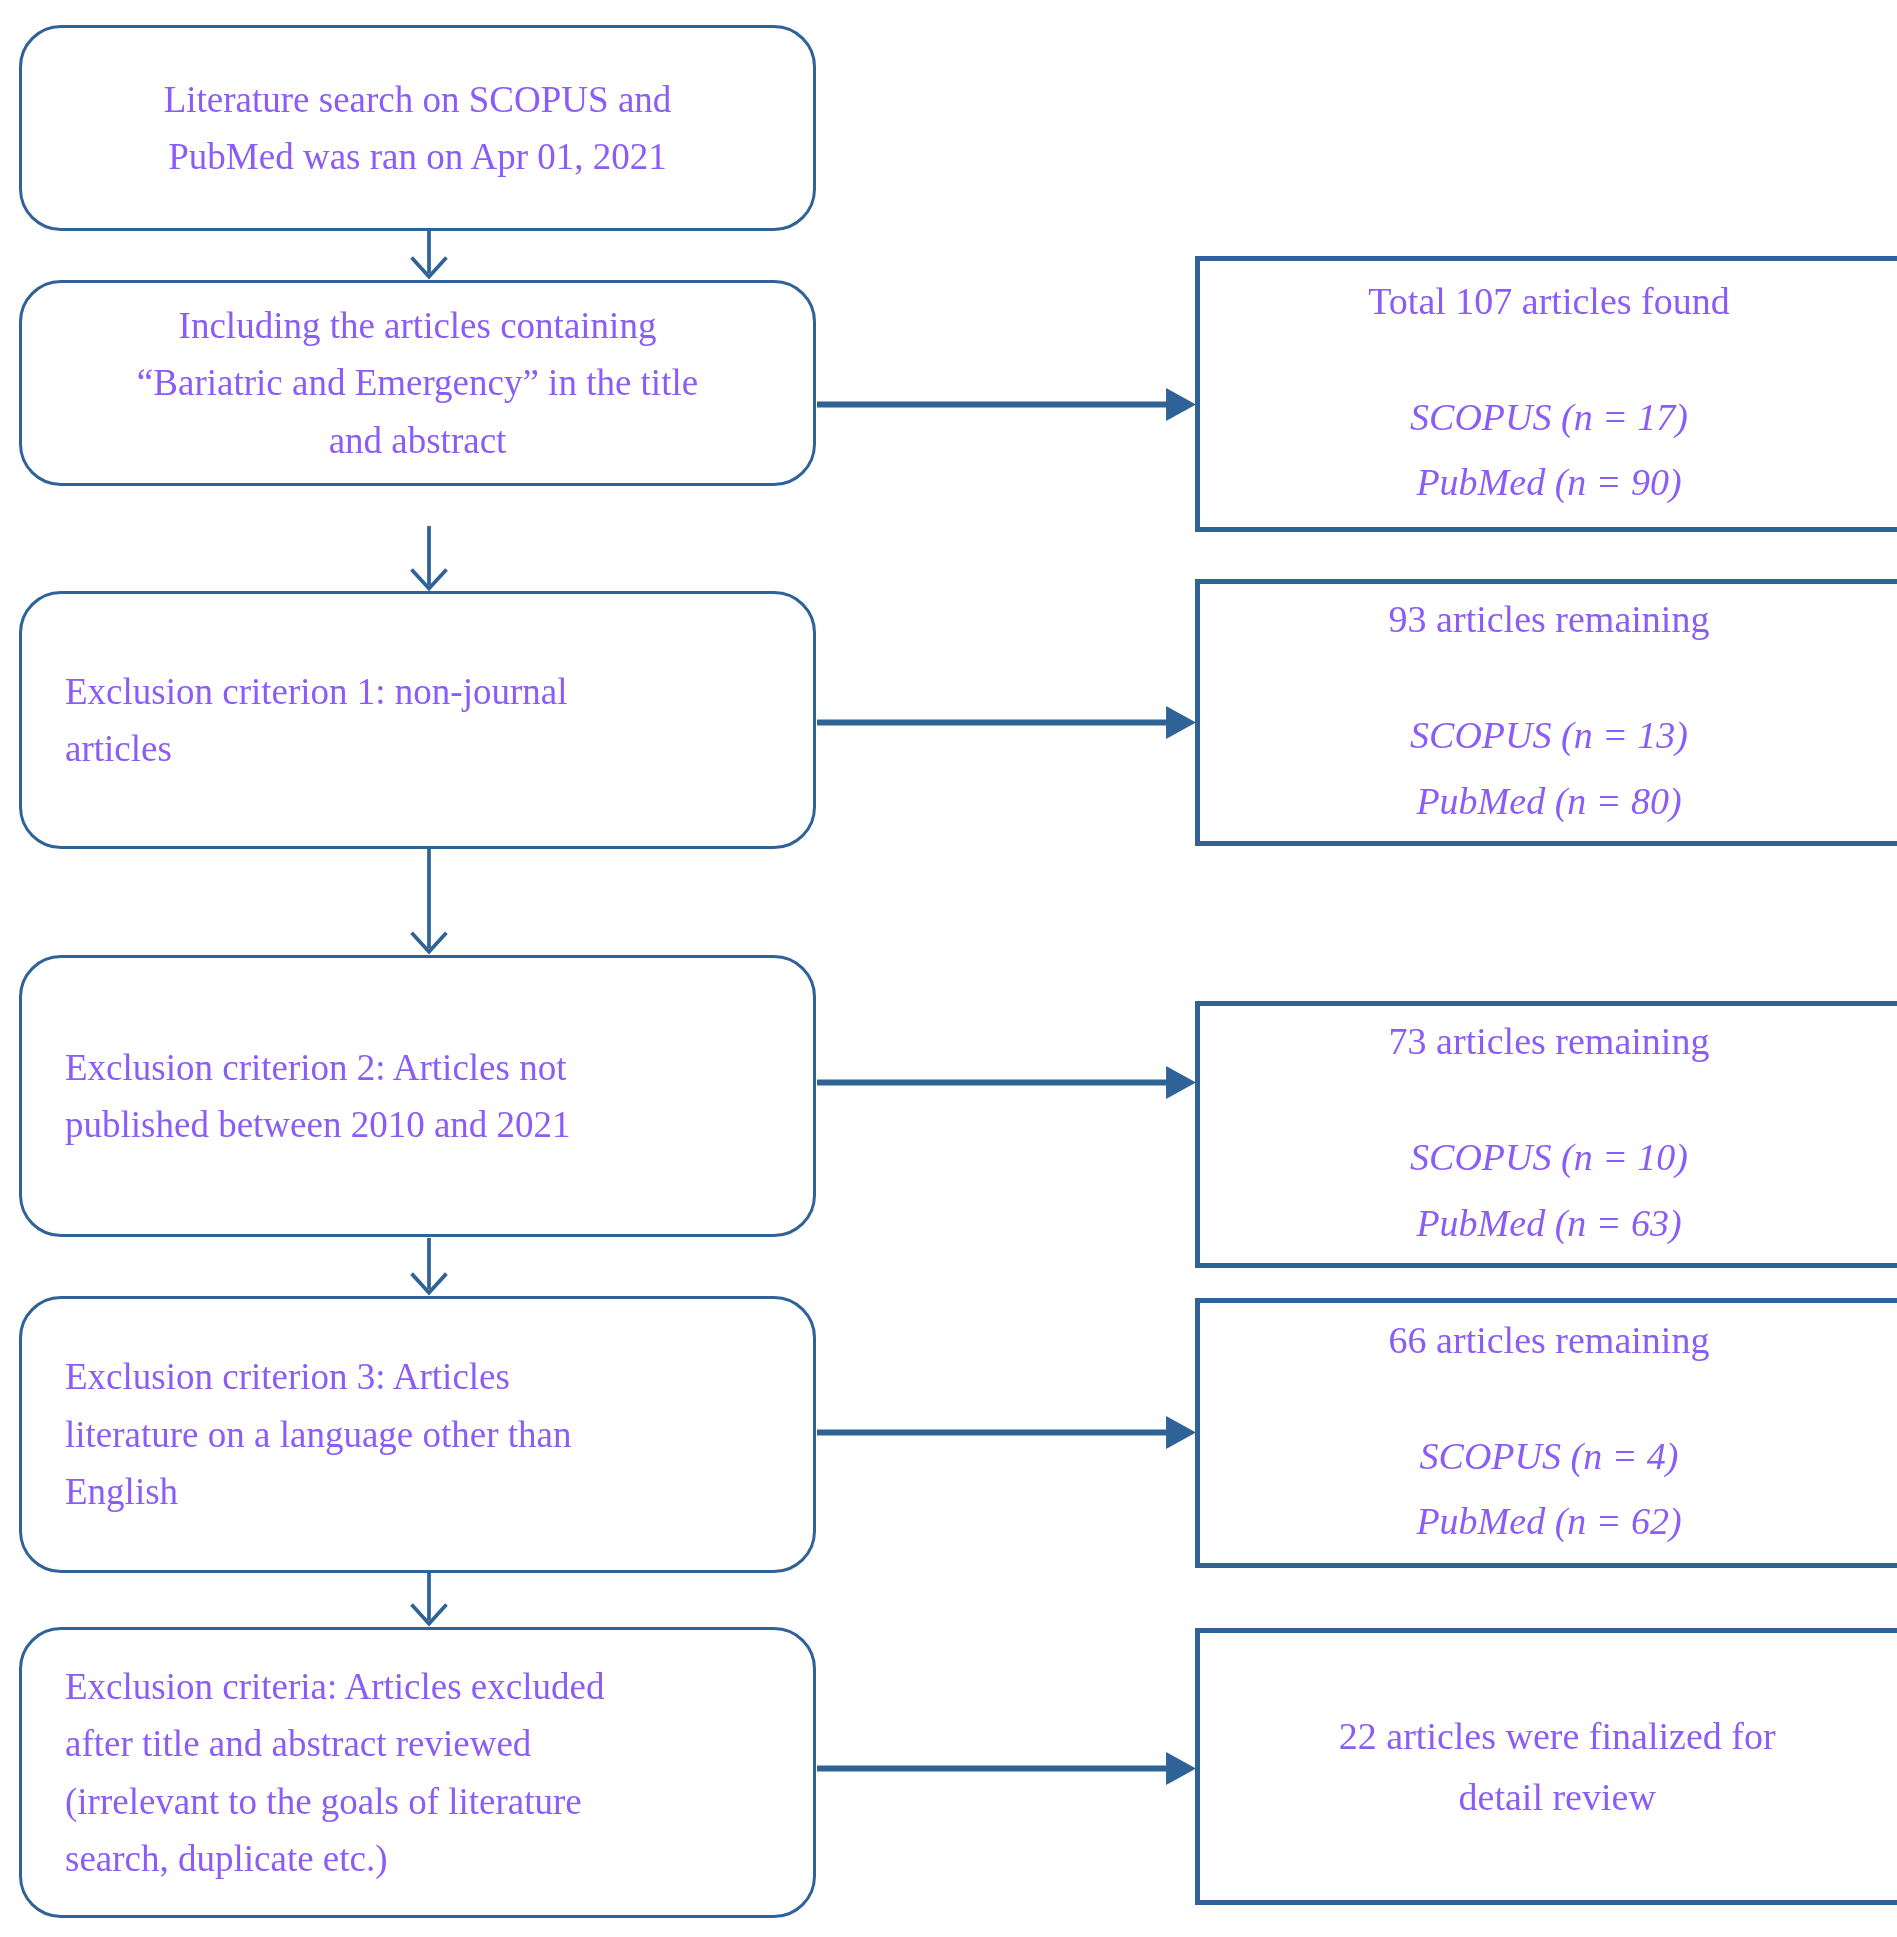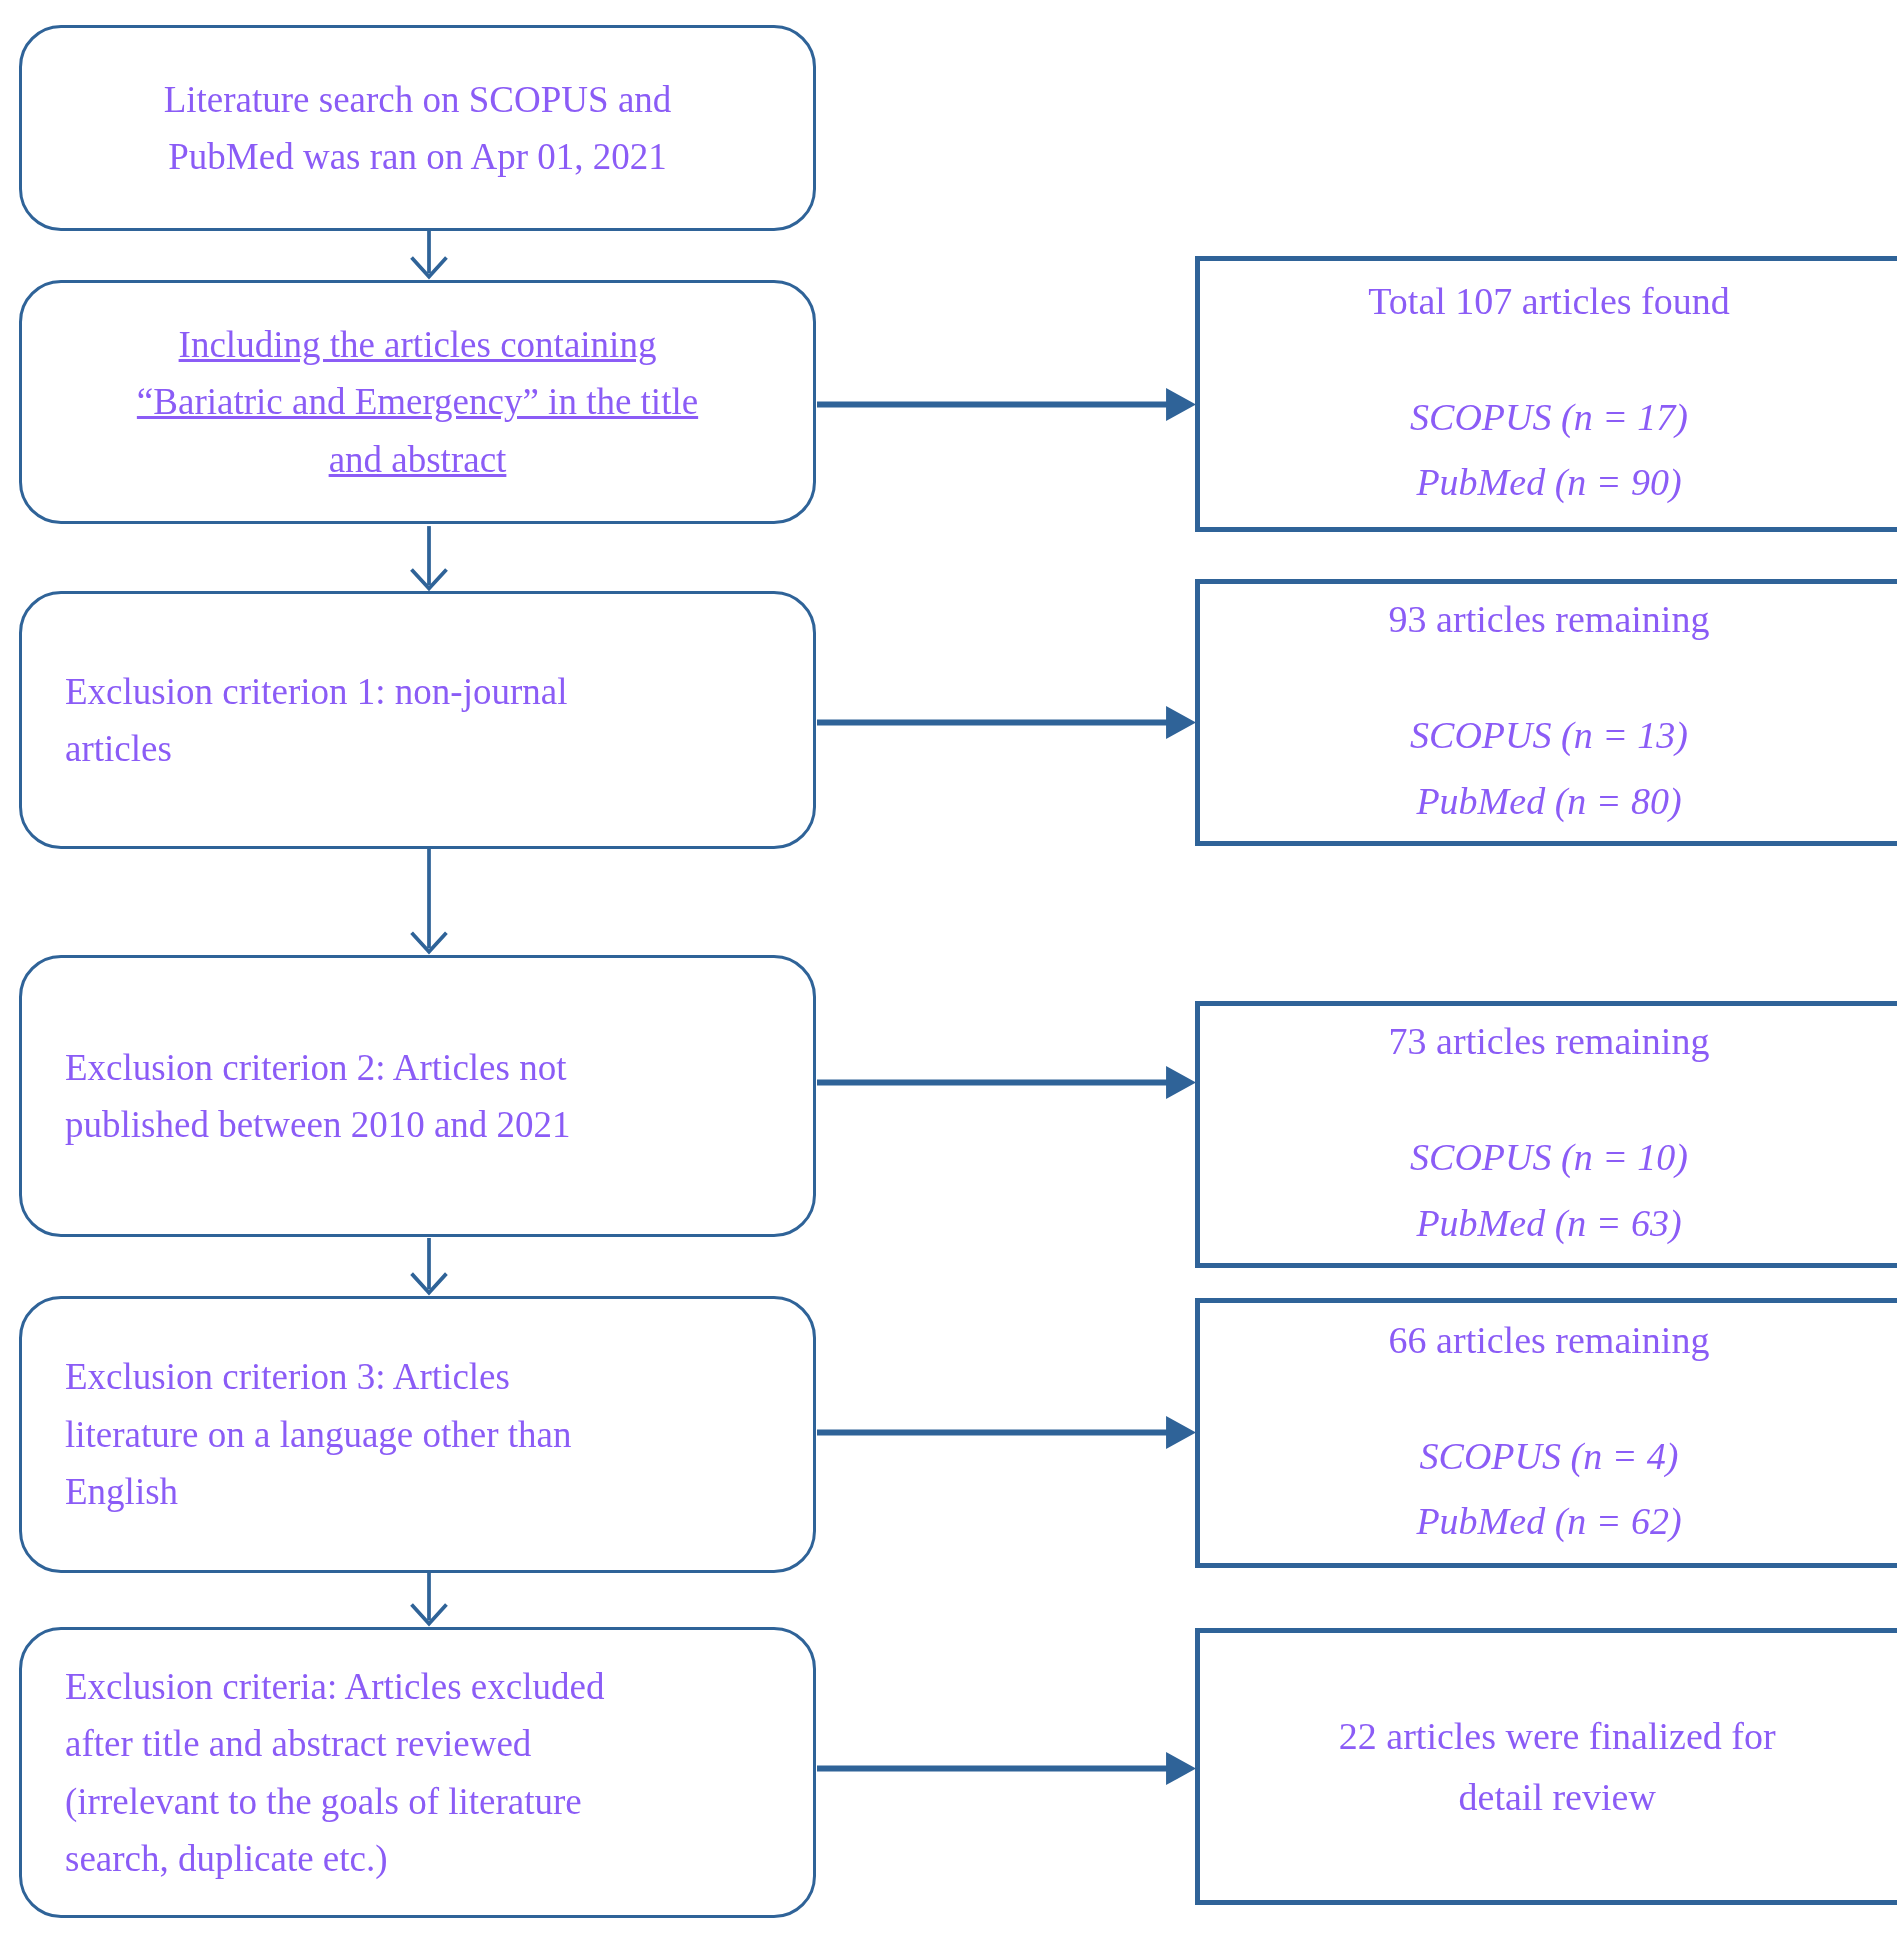--- a/index.html
+++ b/index.html
@@ -48,21 +48,21 @@
   .stroke   { stroke: #2f6398; fill: none; }
   .fillhead { fill: #2f6398; stroke: none; }
 </style>
 </head>
 <body>
 
 <div id="canvas">
 
   <div class="lbox center" style="top:25px;   height:206px;">Literature search on SCOPUS and
 PubMed was ran on Apr 01, 2021</div>
-  <div class="lbox center" style="top:280px;  height:244px;text-decoration:underline;">Including the articles containing
+  <div class="lbox center" style="top:280px;  height:206px;">Including the articles containing
 “Bariatric and Emergency” in the title
 and abstract</div>
   <div class="lbox left" style="top:591px;  height:258px;">Exclusion criterion 1: non-journal
 articles</div>
   <div class="lbox left" style="top:955px; height:282px;">Exclusion criterion 2: Articles not
 published between 2010 and 2021</div>
   <div class="lbox left" style="top:1296px; height:277px;">Exclusion criterion 3: Articles
 literature on a language other than
 English</div>
   <div class="lbox left" style="top:1627px; height:291px;">Exclusion criteria: Articles excluded

